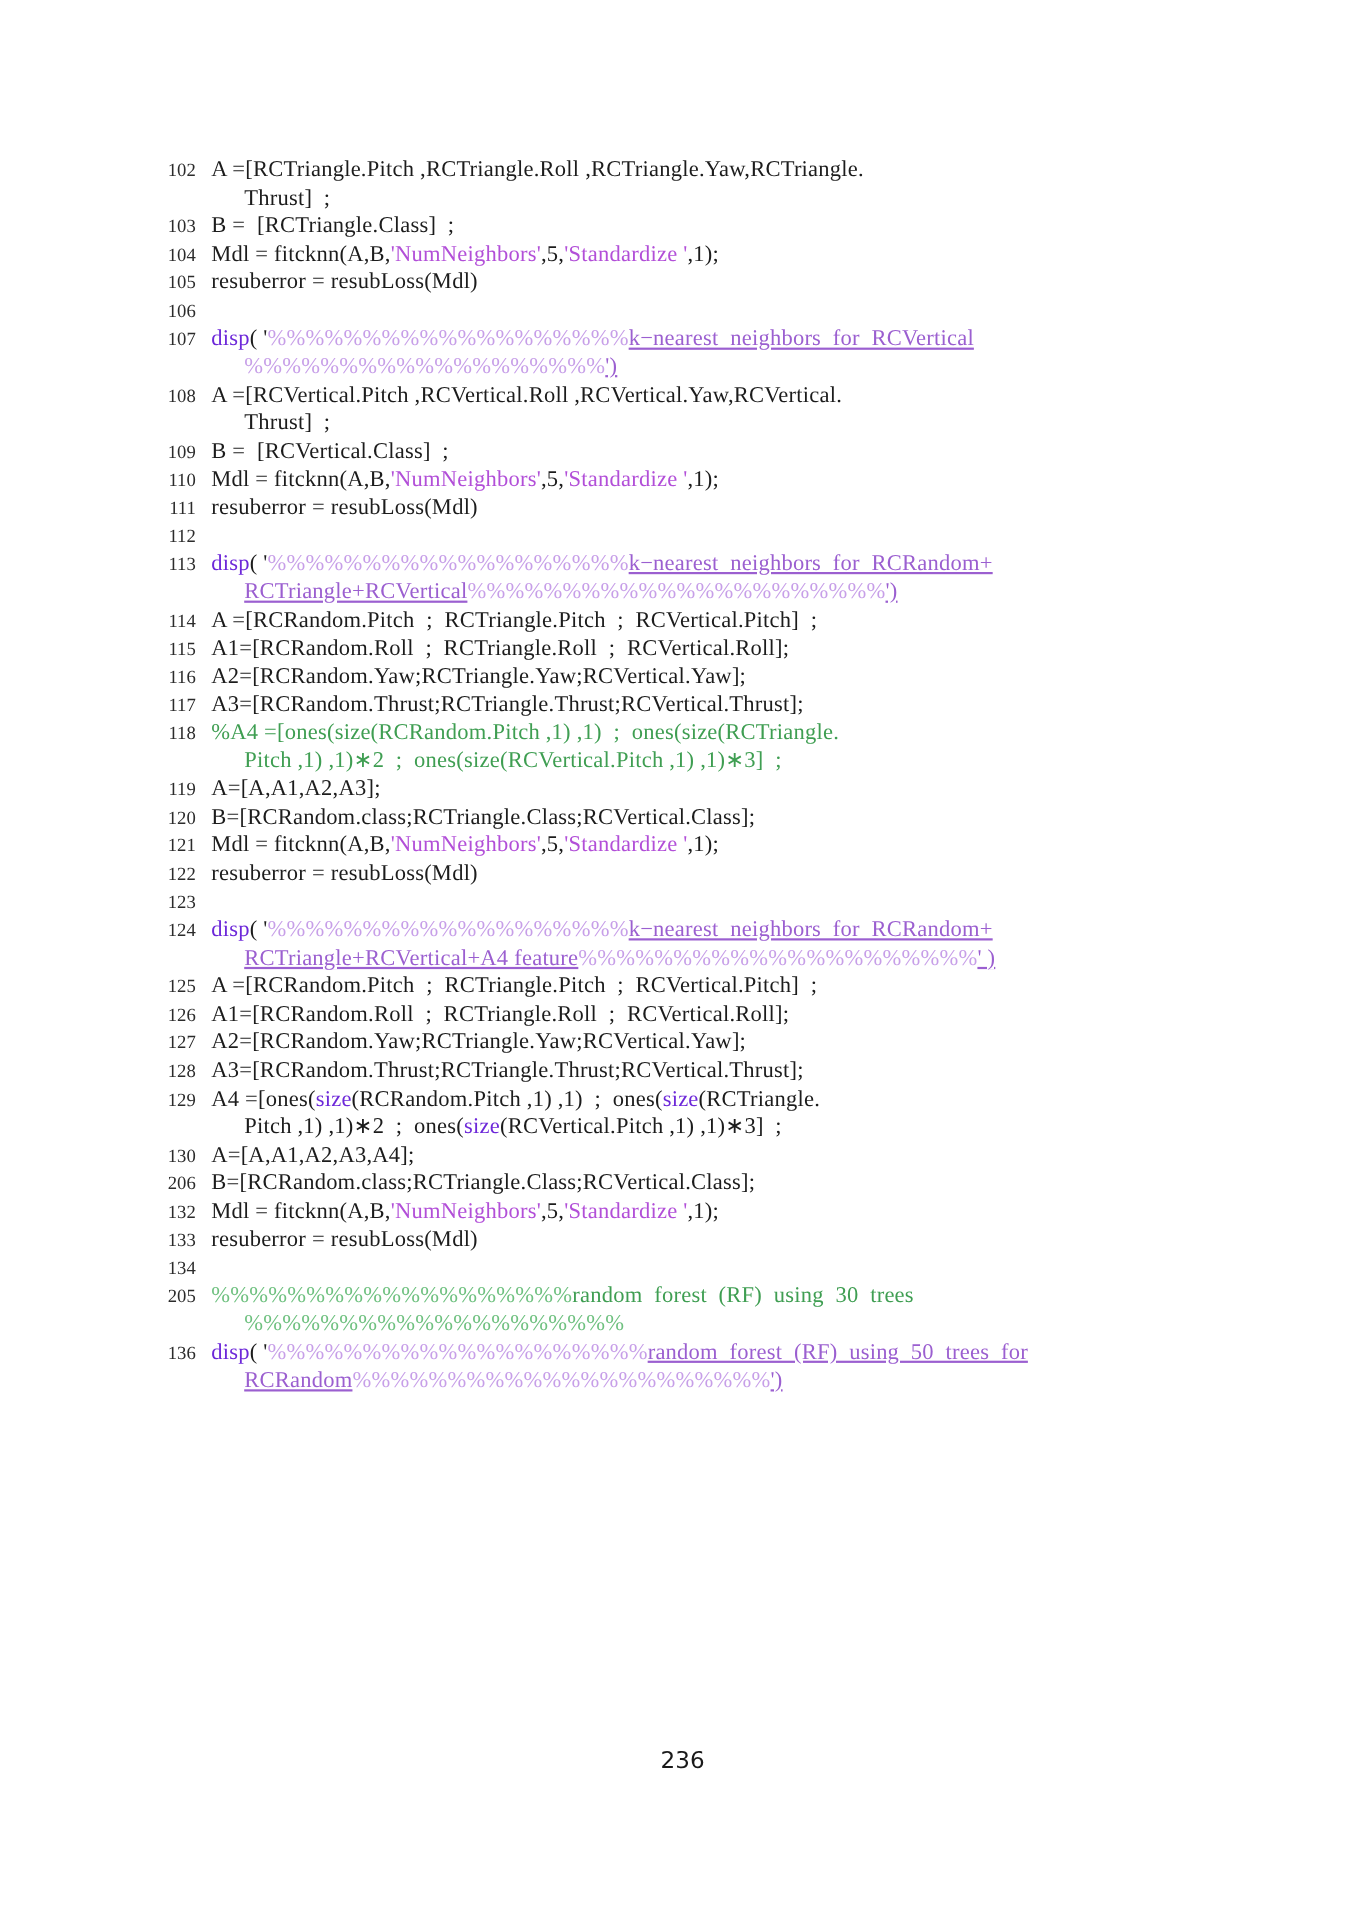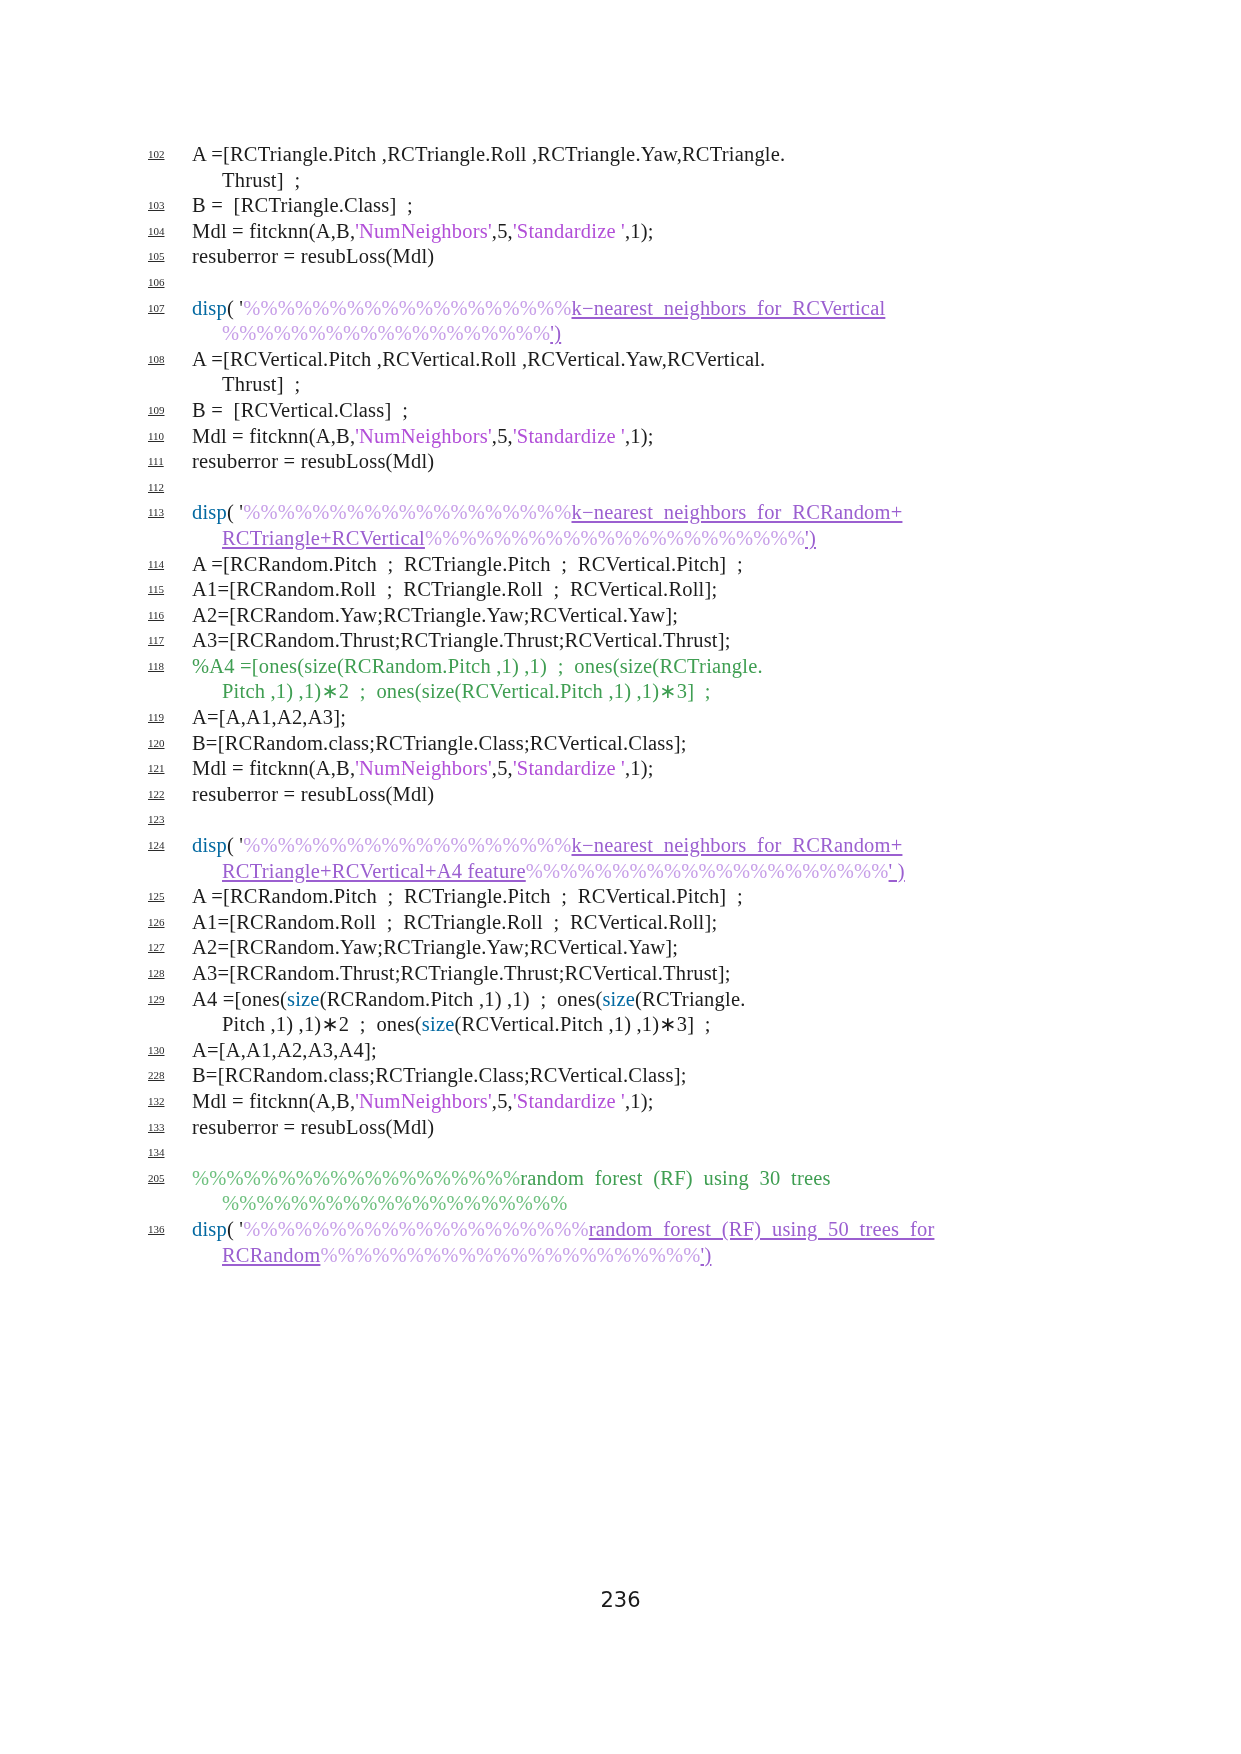--- a/index.html
+++ b/index.html
@@ -36,45 +36,45 @@
     align-items: flex-start;
     font-family: "Liberation Serif", serif;
     font-size: 20.5px;
     line-height: 25.6px;
     min-height: 25.6px;
   }
 
   .lineno {
     flex: 0 0 30px;
     width: 30px;
-    font-size: 11px;
+    text-align: right;
+    font-size: 17px;
     line-height: 25.6px;
     color: #2b2b2b;
     font-family: "Liberation Serif", serif;
     padding-right: 0px;
     user-select: none;
-    text-decoration: underline;
   }
 
   .linebody {
     flex: 1 1 auto;
     padding-left: 14px;
     white-space: pre-wrap;
     word-break: normal;
     letter-spacing: 0.2px;
   }
 
   .cont {
     display: block;
     padding-left: 30px;
   }
 
   
   .tok-plain   { color: #1c1c1c; }
-  .tok-kw      { color: #0369a1; }          
+  .tok-kw      { color: #6d28d9; }          
   .tok-str     { color: #b24fd8; }          
   .tok-strtxt  { color: #9b5fd0; text-decoration: underline; }          
   .tok-pct     { color: #c79fe8; }          
   .tok-cmt     { color: #3f9e52; }          
   .tok-cmtpct  { color: #6ec07f; }
 
   .pagenum {
     position: absolute;
     left: 0;
     top: 1588px;
@@ -201,21 +201,21 @@
       </div>
       <div class="code-line">
         <span class="lineno">129</span>
         <span class="linebody"><span class="tok-plain">A4 =[ones(</span><span class="tok-kw">size</span><span class="tok-plain">(RCRandom.Pitch ,1) ,1)  ;  ones(</span><span class="tok-kw">size</span><span class="tok-plain">(RCTriangle.</span><span class="cont"><span class="tok-plain">Pitch ,1) ,1)∗2  ;  ones(</span><span class="tok-kw">size</span><span class="tok-plain">(RCVertical.Pitch ,1) ,1)∗3]  ;</span></span></span>
       </div>
       <div class="code-line">
         <span class="lineno">130</span>
         <span class="linebody"><span class="tok-plain">A=[A,A1,A2,A3,A4];</span></span>
       </div>
       <div class="code-line">
-        <span class="lineno">228</span>
+        <span class="lineno">206</span>
         <span class="linebody"><span class="tok-plain">B=[RCRandom.class;RCTriangle.Class;RCVertical.Class];</span></span>
       </div>
       <div class="code-line">
         <span class="lineno">132</span>
         <span class="linebody"><span class="tok-plain">Mdl = fitcknn(A,B,</span><span class="tok-str">'NumNeighbors'</span><span class="tok-plain">,5,</span><span class="tok-str">'Standardize '</span><span class="tok-plain">,1);</span></span>
       </div>
       <div class="code-line">
         <span class="lineno">133</span>
         <span class="linebody"><span class="tok-plain">resuberror = resubLoss(Mdl)</span></span>
       </div>

